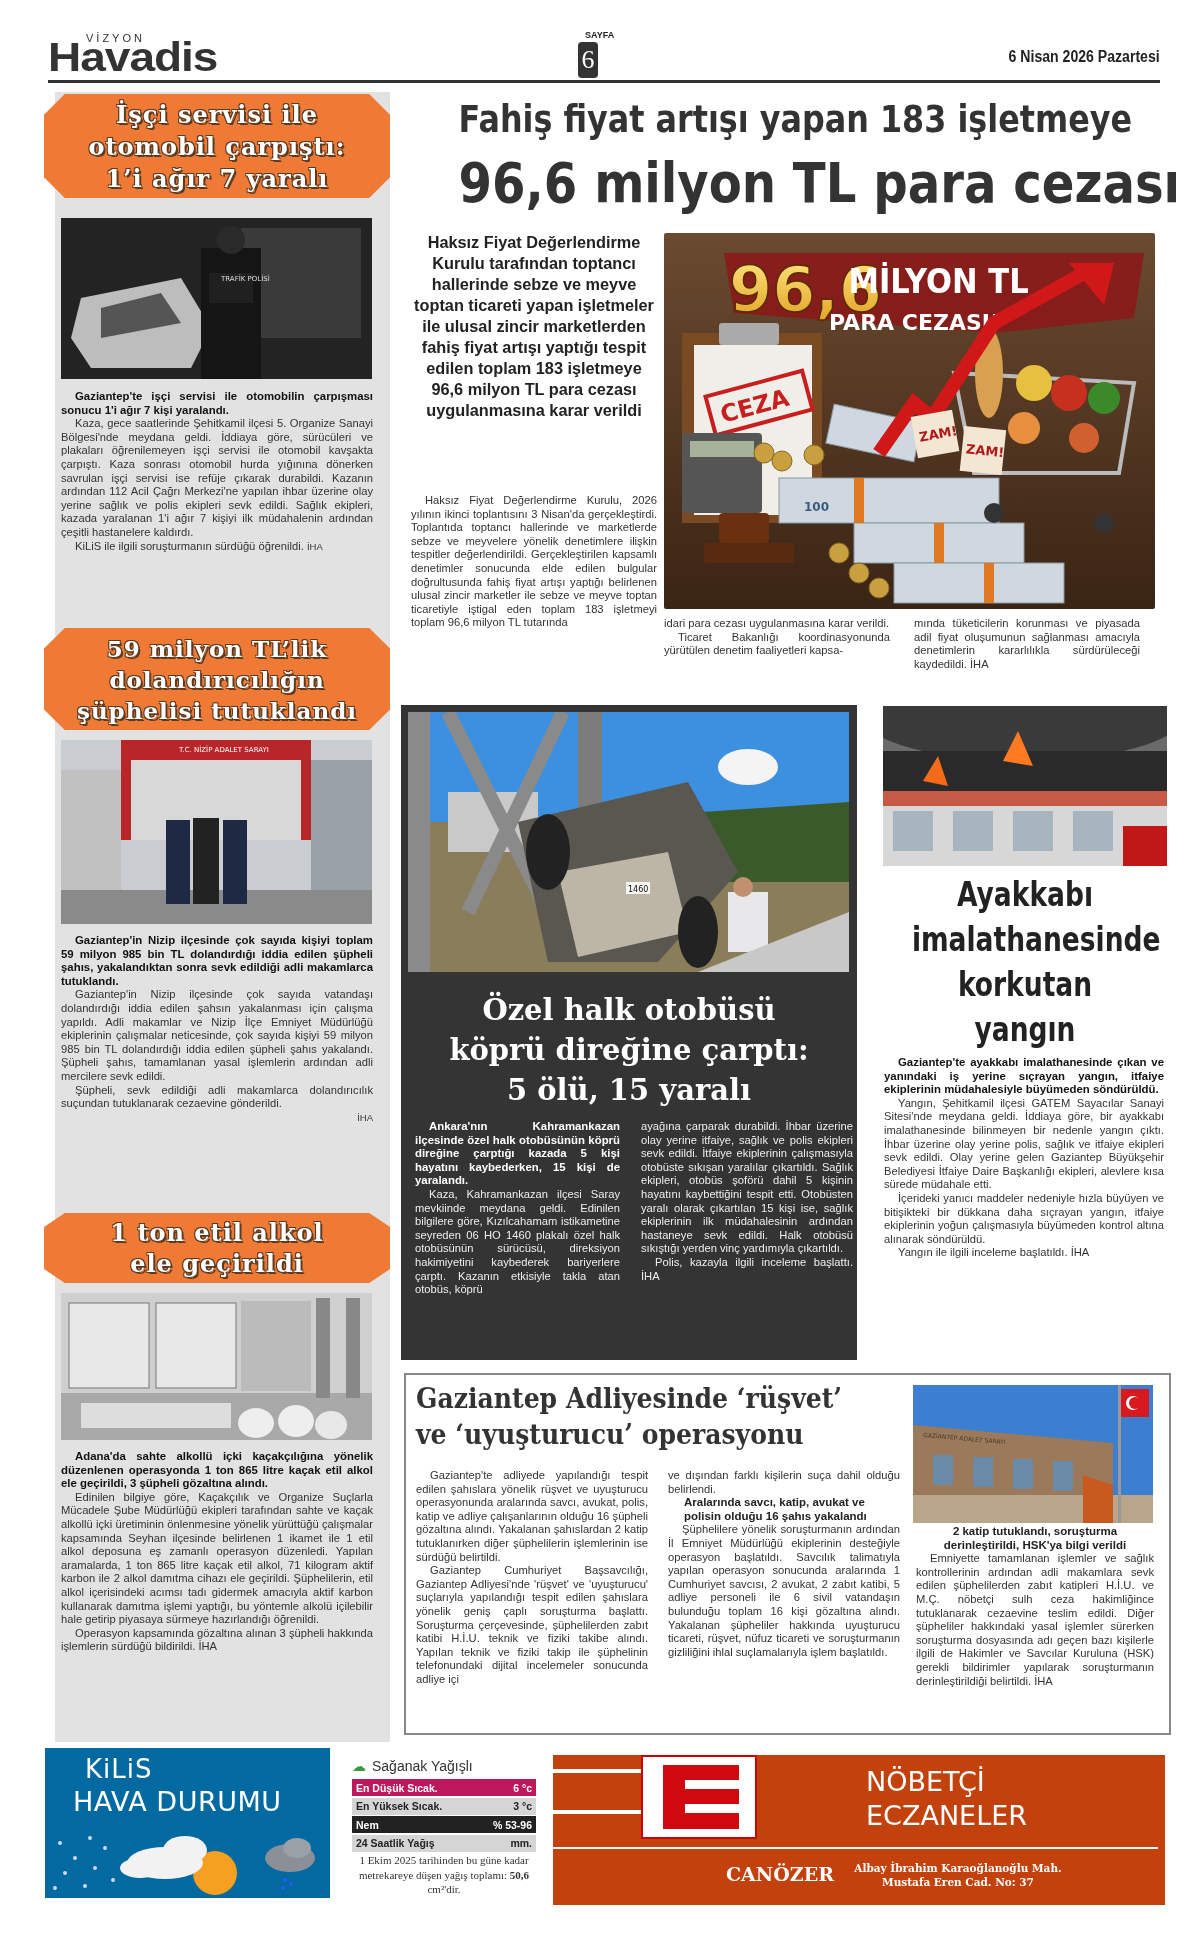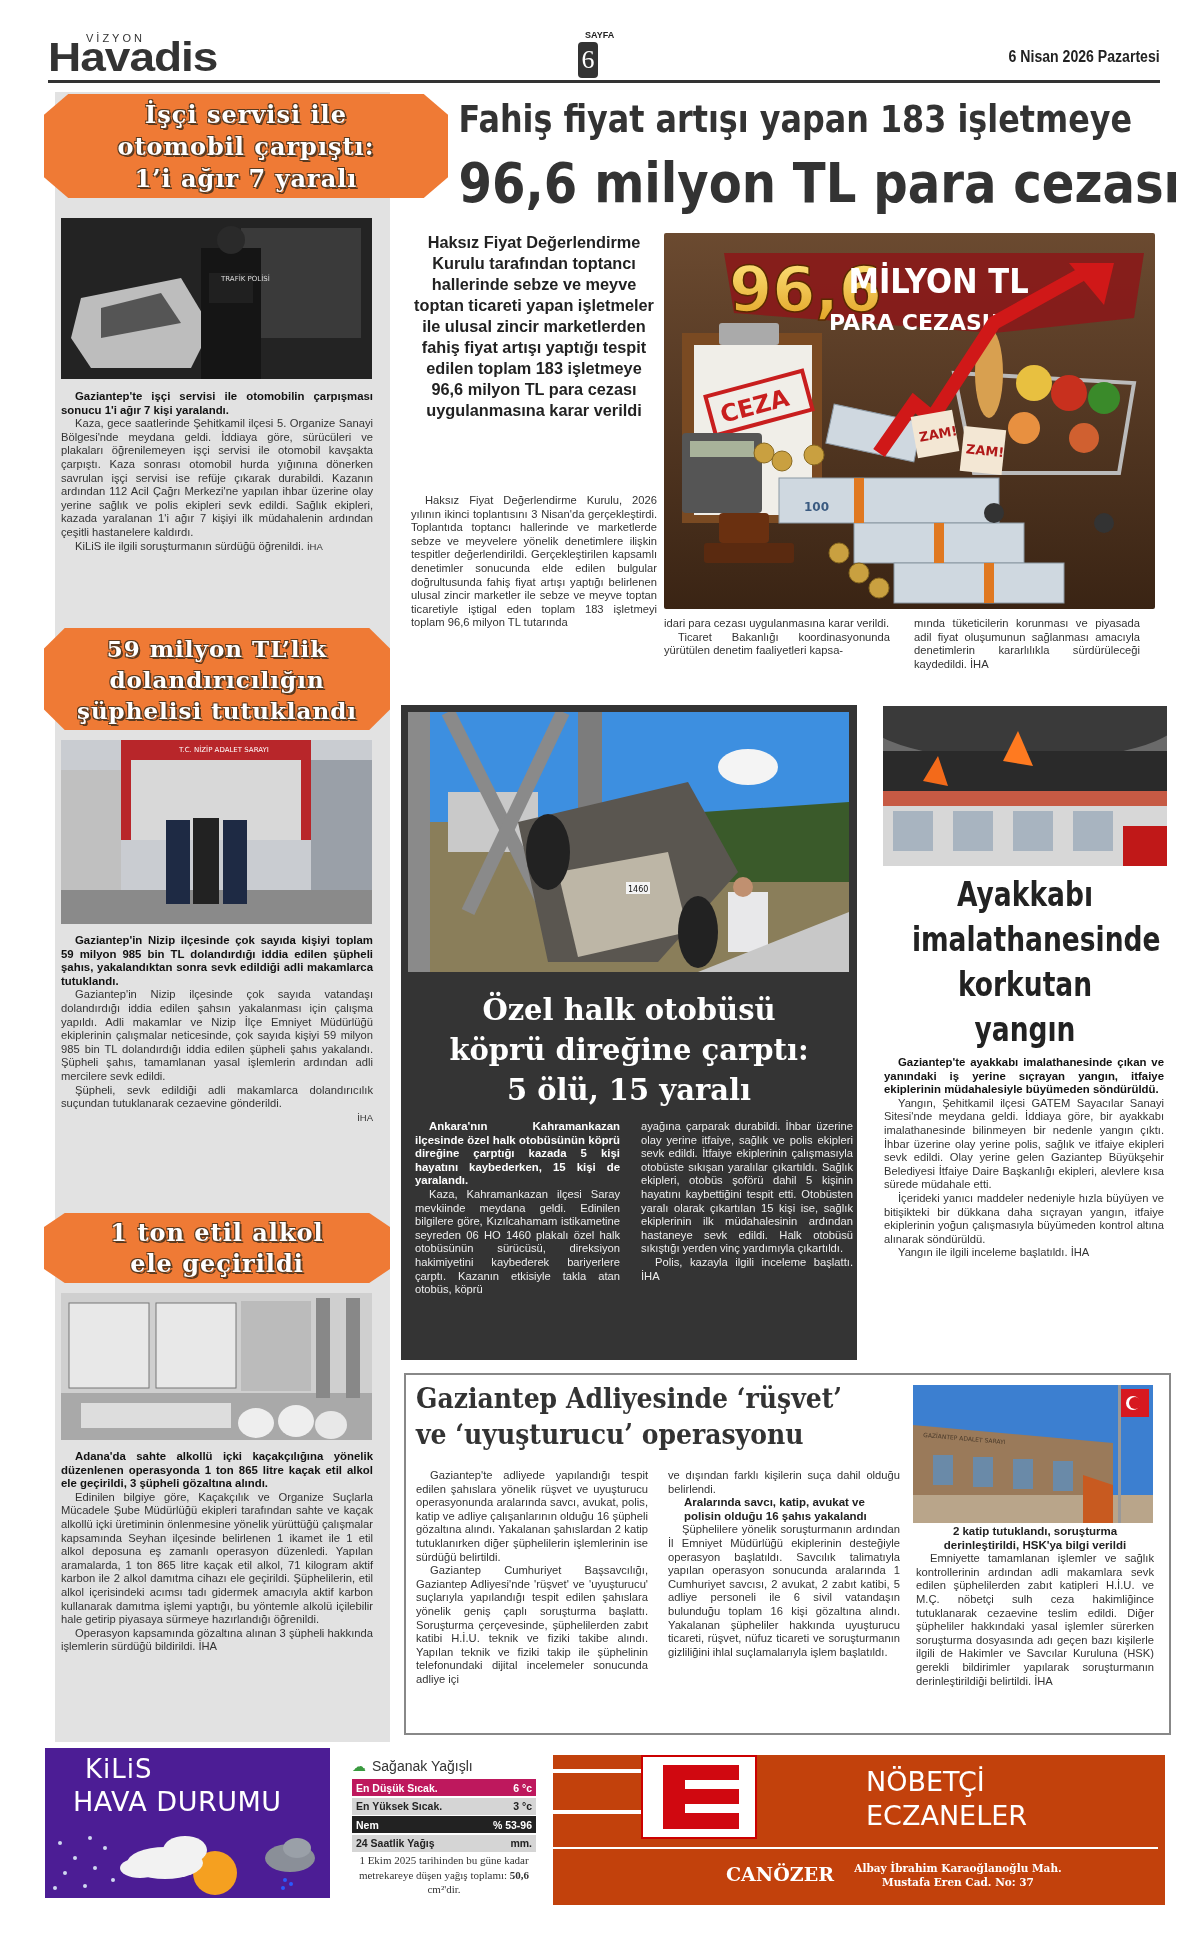--- a/index.html
+++ b/index.html
@@ -28,21 +28,21 @@
 
 #bus-box{left:401px;top:705px;width:456px;height:655px;background:#343434}
 .bus-title{position:absolute;left:0;width:456px;top:285px;text-align:center;color:#fff;font-family:"DejaVu Serif",serif;font-weight:bold;font-size:29px;line-height:40px}
 .bus-col{position:absolute;color:#eee;font-size:11.2px;line-height:13.6px;text-align:justify}
 
 .fire-title{position:absolute;left:880px;width:290px;text-align:center;font-family:"DejaVu Sans",sans-serif;font-weight:bold;font-size:34px;line-height:45px;color:#222;transform:scaleX(0.78);transform-origin:center}
 
 #court-box{left:404px;top:1373px;width:767px;height:362px;border:2px solid #888;background:#fff}
 .court-title{position:absolute;left:10px;font-family:"DejaVu Serif",serif;font-weight:bold;font-size:27px;color:#333;white-space:nowrap}
 
-#weather-panel{left:45px;top:1748px;width:285px;height:150px;background:#4c1d95}
+#weather-panel{left:45px;top:1748px;width:285px;height:150px;background:#0369a1}
 .wx-title{position:absolute;color:#fff;font-family:"DejaVu Sans",sans-serif}
 .wx-table{position:absolute;left:352px;top:1779px;width:184px}
 .wx-row{height:17px;margin-bottom:1.5px;font-size:10.5px;font-weight:bold;display:flex;justify-content:space-between;align-items:center;padding:0 4px}
 .wx-row.dark{background:#be185d;color:#fff}
 .wx-row.light{background:#d5d5d5;color:#222}
 .wx-row.black{background:#222;color:#fff}
 .wx-note{position:absolute;left:348px;top:1853px;width:192px;text-align:center;font-family:"Liberation Serif",serif;font-size:11px;line-height:14.5px;color:#333}
 
 #pharmacy{left:553px;top:1755px;width:612px;height:150px;background:#c2410c}
 </style>
@@ -53,21 +53,21 @@
   <div class="logo-small">VİZYON</div>
   <div class="logo-main">Havadis</div>
   <div class="sayfa-label">SAYFA</div>
   <div class="sayfa-num">6</div>
   <div class="header-date">6 Nisan 2026 Pazartesi</div>
   <div class="header-rule"></div>
 </div>
 
 <div class="abs leftcol" style="top:92px;height:1650px"></div>
 
-<div class="orange-banner" style="left:44px;top:94px;width:404px;height:104px;font-size:24px;line-height:32px;padding-top:5px">
+<div class="orange-banner" style="left:44px;top:94px;width:346px;height:104px;font-size:24px;line-height:32px;padding-top:5px">
   <div>İşçi servisi ile</div>
   <div>otomobil çarpıştı:</div>
   <div>1’i ağır 7 yaralı</div>
 </div>
 <div class="photo" style="left:61px;top:218px;width:311px;height:161px;background:linear-gradient(180deg,#1c1c1c 0%,#2a2a2a 60%,#555 100%)">
   <svg width="311" height="161">
     <rect x="0" y="0" width="311" height="161" fill="#232323"></rect>
     <rect x="180" y="10" width="120" height="110" fill="#3a3a3a"></rect>
     <polygon points="20,80 120,60 150,110 130,150 30,150 10,120" fill="#bdbdbd"></polygon>
     <polygon points="40,90 100,75 120,105 40,120" fill="#555"></polygon>

